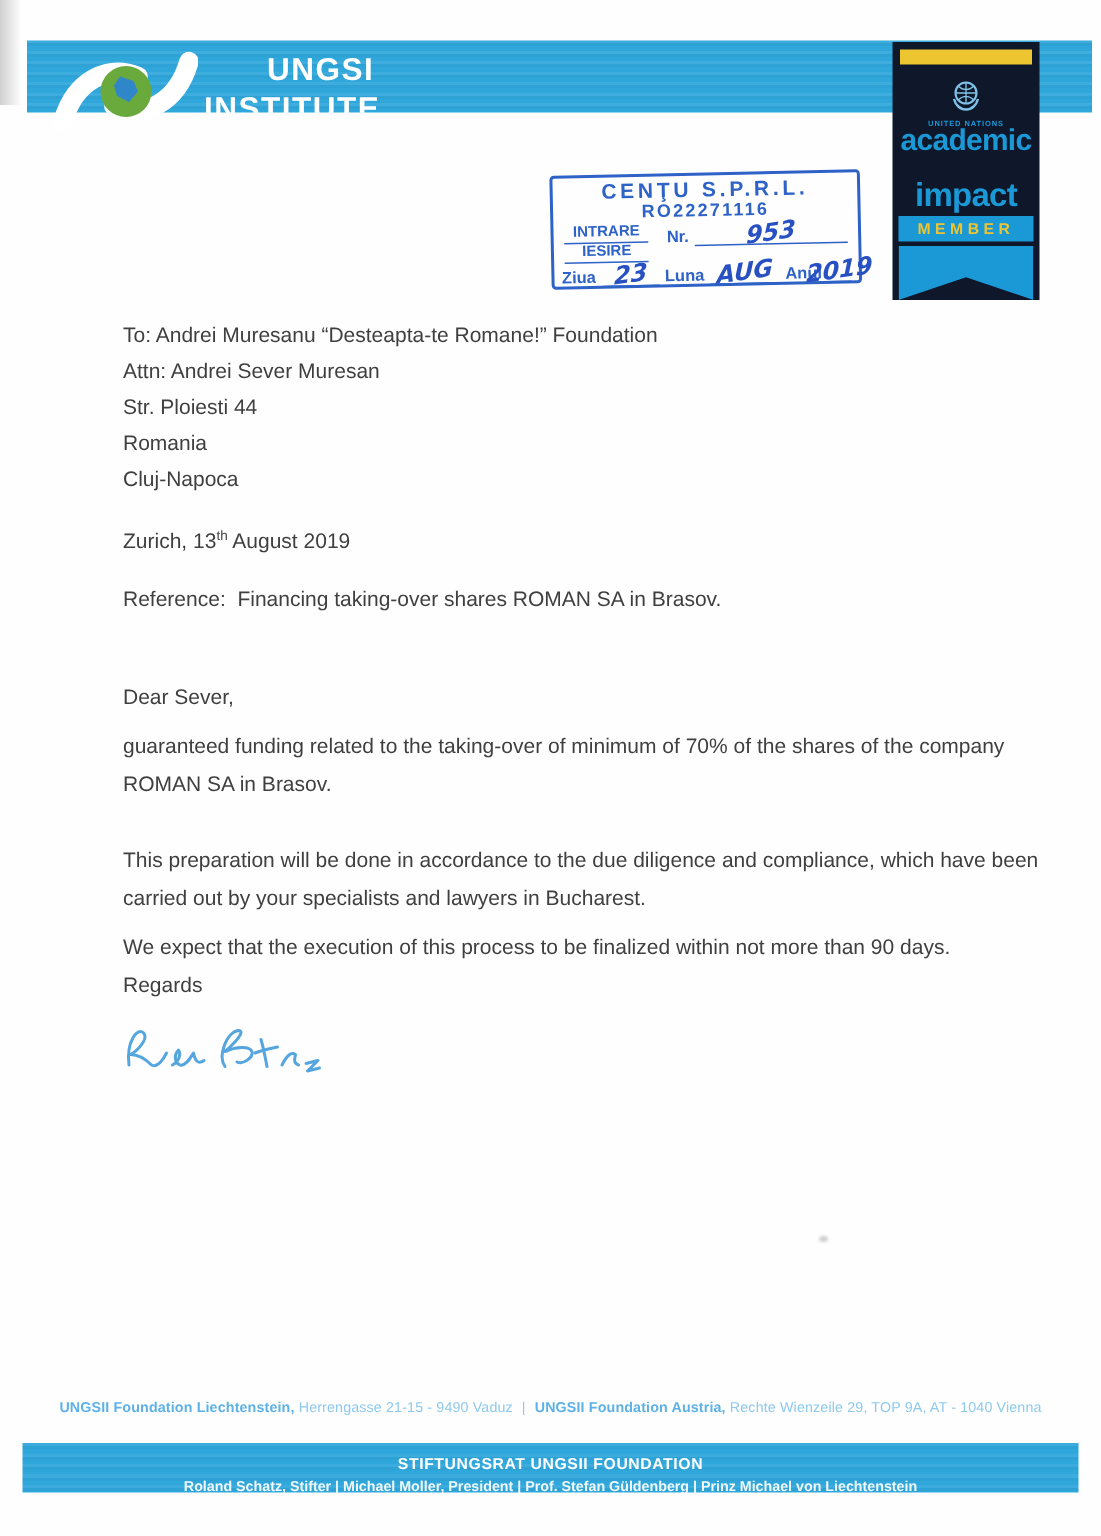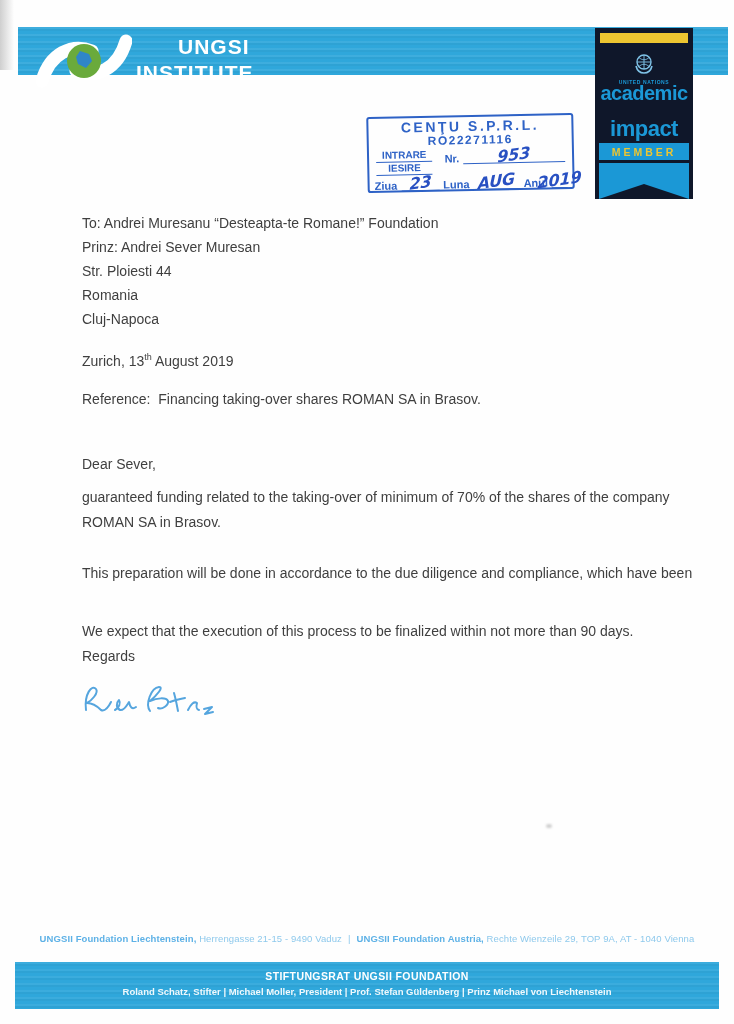--- a/index.html
+++ b/index.html
@@ -75,21 +75,21 @@
   .p1{top:485px;} .p2{top:561px;} .p3{top:619px;}
   .regards{top:648px;}
   .sig{position:absolute;left:78px;top:680px;}
   .signer{top:719px;line-height:20px;}
 
   
   .footer-addresses{position:absolute;top:933px;left:0;width:100%;text-align:center;
     font-size:9.5px;color:var(--footer-blue);letter-spacing:.1px;}
   .footer-addresses b{color:var(--footer-blue-bold);}
   .footer-sep{color:var(--footer-blue);padding:0 6px;}
-  .footer-band{position:absolute;left:15px;top:962px;width:704px;height:47px;
+  .footer-band{position:absolute;left:15px;top:962px;width:704px;height:33px;
     background:
       repeating-linear-gradient(180deg,rgba(255,255,255,.06) 0 2px,rgba(0,0,0,.03) 2px 4px,transparent 4px 7px),
       var(--band);
     text-align:center;color:#fff;}
   .fb-title{margin-top:8px;font-size:10.5px;font-weight:700;letter-spacing:.4px;}
   .fb-members{margin-top:4px;font-size:9.5px;font-weight:600;color:rgba(255,255,255,.93);}
 </style>
 </head>
 <body>
 
@@ -155,39 +155,40 @@
       </span>
       <span>Anul</span>
       <span class="stamp-slot slot-anul">
         <span class="hand">2019</span>
       </span>
     </div>
   </div>
 
   <div class="abs addr">
     <div>To: Andrei Muresanu “Desteapta-te Romane!” Foundation</div>
-    <div>Prinz: Andrei Sever Muresan</div>
+    <div>Attn: Andrei Sever Muresan</div>
     <div>Str. Ploiesti 44</div>
     <div>Romania</div>
     <div>Cluj-Napoca</div>
   </div>
 
   <div class="abs dateline"><span>Zurich, 13</span><sup>th</sup><span> August 2019</span></div>
 
   <div class="abs ref">Reference:  Financing taking-over shares ROMAN SA in Brasov.</div>
 
   <div class="abs salute">Dear Sever,</div>
 
   <div class="abs para p1">
     <div>guaranteed funding related to the taking-over of minimum of 70% of the shares of the company</div>
     <div>ROMAN SA in Brasov.</div>
   </div>
 
   <div class="abs para p2">
     <div>This preparation will be done in accordance to the due diligence and compliance, which have been</div>
+    <div>carried out by your specialists and lawyers in Bucharest.</div>
   </div>
 
   <div class="abs para p3">We expect that the execution of this process to be finalized within not more than 90 days.</div>
 
   <div class="abs regards">Regards</div>
 
   <div class="sig">
     <svg width="175" height="42" viewBox="0 0 175 42">
       <g stroke="#55a5de" stroke-width="2" fill="none" stroke-linecap="round" stroke-linejoin="round">
         <path d="M8,30 C6,14 14,4 18,9 C21,13 13,21 9,23 C15,23 19,26 23,30 C27,32 31,26 33,22"></path>

